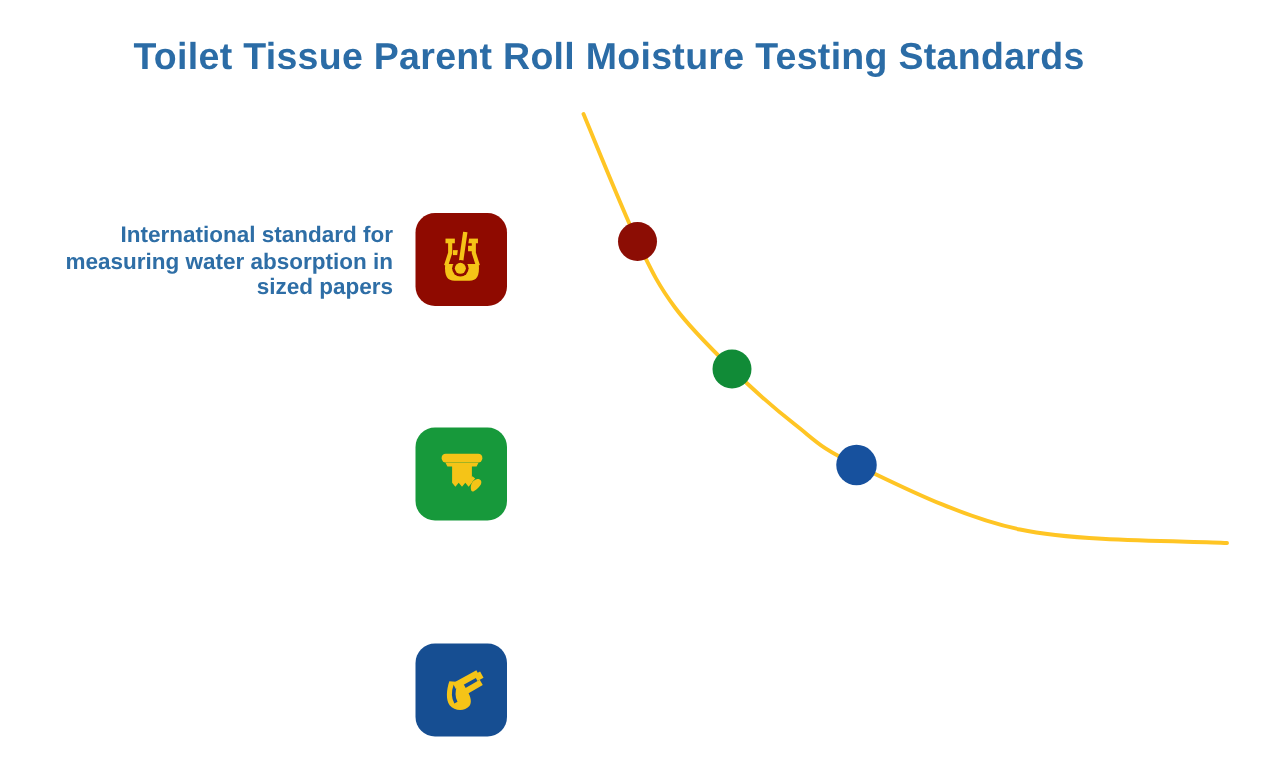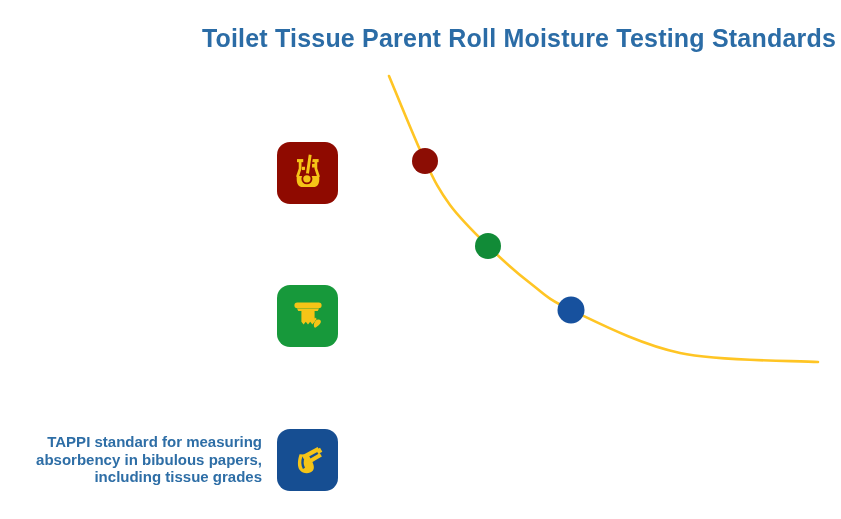--- a/index.html
+++ b/index.html
@@ -14,26 +14,25 @@
     height: 519px;
     background: var(--background, #FFFFFF);
     overflow: hidden;
   }
   .title {
     position: absolute;
     top: 24px;
     left: 0;
     width: 812px;
     margin: 0;
-    text-align: right;
+    text-align: center;
     font-size: 25px;
     font-weight: 700;
     letter-spacing: 0.2px;
     color: var(--title_text, #2B6CA6);
-    padding-left: 24px;
   }
   .curve-svg {
     position: absolute;
     top: 0;
     left: 0;
     width: 841px;
     height: 519px;
   }
   .desc {
     position: absolute;
@@ -76,20 +75,23 @@
 
   <svg class="curve-svg" viewBox="0 0 841 519" aria-hidden="true">
     <path id="curve-path" fill="none" stroke-linecap="round" d="M389 76 C395.0 90.2 414.8 139.5 425 161 C435.2 182.5 439.5 190.8 450 205 C460.5 219.2 474.7 233.0 488 246 C501.3 259.0 516.2 272.3 530 283 C543.8 293.7 546.0 298.3 571 310 C596.0 321.7 638.8 344.3 680 353 C721.2 361.7 795.0 360.5 818 362" stroke="#FFC524" stroke-width="2.6"></path>
     <g id="curve-markers">
         <circle cx="425" cy="161" r="13" fill="#8C0D04"></circle>
         <circle cx="488" cy="246" r="13" fill="#118B37"></circle>
         <circle cx="571" cy="310" r="13.5" fill="#17519E"></circle>
       </g>
   </svg>
 
+  <p class="desc desc-1">International standard for
+measuring water absorption in
+sized papers</p>
   <div class="tile tile-1" style="--tile: #8F0A00;">
     <svg viewBox="0 0 24 24">
       <path d="M7.7 6 L7.7 9.6 L6.2 14.2" fill="none" stroke="currentColor" stroke-width="1.5"></path>
       <path d="M16.3 6 L16.3 9.6 L17.8 14.2" fill="none" stroke="currentColor" stroke-width="1.5"></path>
       <path d="M5.9 13.6 H18.1 C18.5 18 17.3 19.7 14.7 19.7 H9.3 C6.7 19.7 5.5 18 5.9 13.6 Z" fill="currentColor"></path>
       <rect x="6" y="4.4" width="3.4" height="1.7" fill="currentColor"></rect>
       <rect x="13.4" y="4.4" width="4.4" height="1.7" fill="currentColor"></rect>
       <rect x="8.7" y="8.6" width="1.8" height="1.8" fill="currentColor"></rect>
       <rect x="14.2" y="7" width="2" height="2" fill="currentColor"></rect>
       <line x1="13.2" y1="2" x2="11.6" y2="13" stroke="var(--tile)" stroke-width="3.4"></line>
@@ -103,23 +105,20 @@
     <svg viewBox="0 0 24 24">
       <rect x="4.6" y="4.6" width="14.8" height="3.2" rx="1.5" fill="currentColor"></rect>
       <path d="M6 7.9 H18 L17.3 9.3 H6.7 Z" fill="currentColor"></path>
       <path d="M8.4 8.8 H15.6 V15.2 L14.4 16.6 L13.2 15.2 L12 16.6 L10.8 15.2 L9.6 16.6 L8.4 15.2 Z" fill="currentColor"></path>
       <path d="M15.4 13.6 L17 11.8 L18 12.8 Z" fill="var(--tile)"></path>
       <path d="M15.2 17.2 C15.1 15.6 16 14.2 17.3 13.9 C18.6 13.6 19.4 14.6 18.9 15.7 C18.5 16.5 17.3 17.6 16.4 18.2 C15.7 18.7 15.25 18.2 15.2 17.2 Z" fill="currentColor"></path>
       <line x1="14.9" y1="14.9" x2="16.3" y2="13.2" stroke="currentColor" stroke-width="1.3"></line>
     </svg>
   </div>
 
-  <p class="desc desc-3">TAPPI standard for measuring
-absorbency in bibulous papers,
-including tissue grades</p>
   <div class="tile tile-3" style="--tile: #164E92;">
     <svg viewBox="0 0 24 24">
       <path d="M7.4 8.8 C6.3 12 6.1 15.6 7.5 17.5 C9.2 19.7 13 19.8 14.6 17.9 C15.7 16.6 15.2 14.6 14.1 12.6 L12.2 9.2 Z" fill="currentColor"></path>
       <path d="M9.6 10.2 C8.8 12.4 8.8 14.8 9.8 16.6" fill="none" stroke="var(--tile)" stroke-width="1.3"></path>
       <line x1="9.2" y1="10.6" x2="17.8" y2="5.9" stroke="currentColor" stroke-width="2.4"></line>
       <line x1="11.8" y1="13.4" x2="19" y2="9.2" stroke="currentColor" stroke-width="2.2"></line>
       <line x1="17" y1="7.6" x2="19.2" y2="6.4" stroke="currentColor" stroke-width="2.6"></line>
     </svg>
   </div>
 

